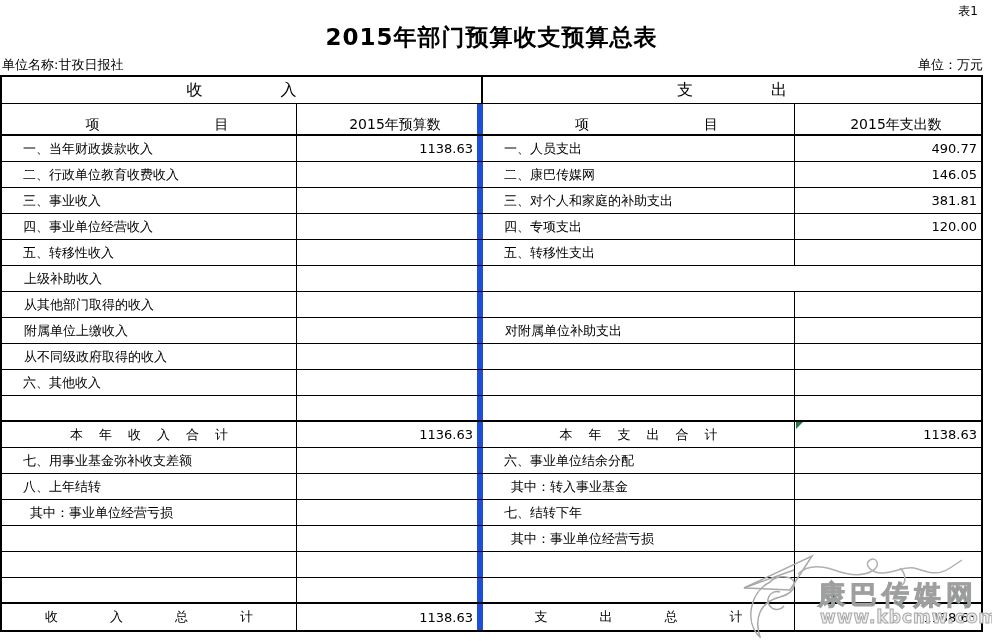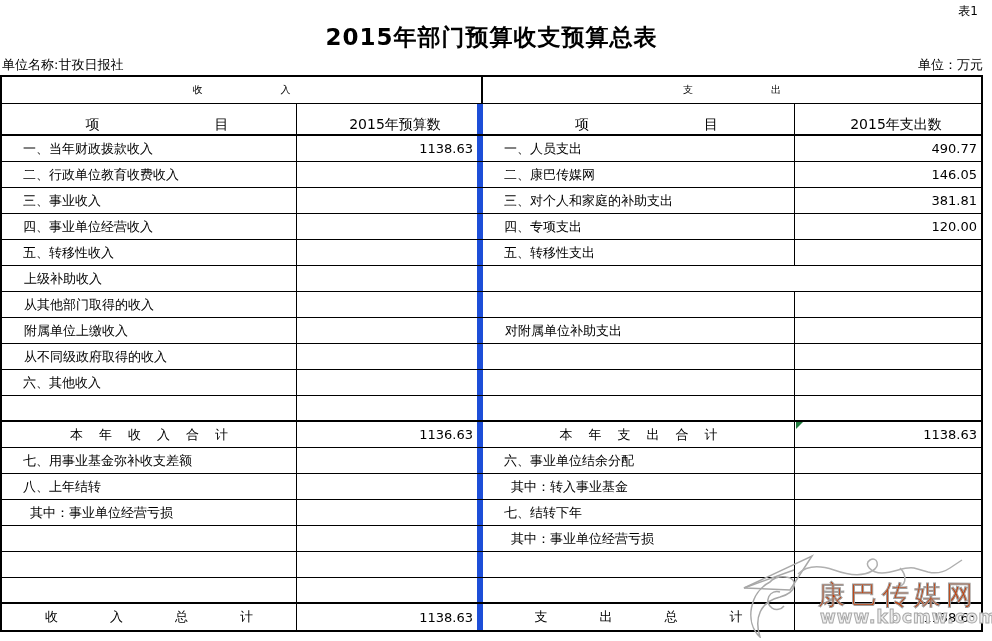--- a/index.html
+++ b/index.html
@@ -9,21 +9,21 @@
     font-family:"DejaVu Sans","Liberation Sans",sans-serif;
     overflow:hidden;
   }
   .tag { position:absolute; top:3px; right:14px; font-size:12px; }
   .title { position:absolute; top:22px; left:0; width:983px; text-align:center;
            font-size:23px; font-weight:bold; letter-spacing:1px; }
   .inforow { position:absolute; top:56px; left:2px; width:981px;
              display:flex; justify-content:space-between; font-size:13px; }
   .table { position:absolute; top:75px; left:0; width:983px; border:2px solid #000; background:transparent; }
   .hrow1 { display:flex; height:27px; border-bottom:1px solid #000; }
-  .hhalf { width:481px; border-right:2px solid #000; display:flex; align-items:center; justify-content:center; font-size:10px;font-family:Liberation Mono, monospace; }
+  .hhalf { width:481px; border-right:2px solid #000; display:flex; align-items:center; justify-content:center; font-size:16px;font-family:Liberation Mono, monospace; }
   .hhalf.rightside { flex:1; border-right:none; }
   .hrow2 { display:flex; height:32px; border-bottom:2px solid #000; }
   .hcell { display:flex; align-items:flex-end; justify-content:center; font-size:14px; overflow:hidden; white-space:nowrap;padding-left:16px; }
   .trow { display:flex; height:26px; border-bottom:1px solid #000; }
   .trow.thick { border-bottom-width:2px; }
   .trow:last-child { border-bottom:none; }
   .cell { display:flex; align-items:center; font-size:13px; overflow:hidden; white-space:nowrap; }
   .w-li { width:295px; border-right:1px solid #000; }
   .w-lv { width:186px; border-right:6px solid #1d4ed8; }
   .w-ri { width:312px; border-right:1px solid #000; }
@@ -36,22 +36,22 @@
   .sp-item  { letter-spacing:115px; margin-right:-115px; }
   .sp-total { letter-spacing:16px;  margin-right:-16px; }
   .sp-grand { letter-spacing:52px;  margin-right:-52px; }
   .val { justify-content:flex-end; padding-right:4px; position:relative; }
   .green-flag { position:absolute; top:0; left:1px; width:0; height:0;
                 border-top:7px solid #1f7a3d; border-right:7px solid transparent; }
   .watermark { position:absolute; left:738px; top:550px; width:250px; height:88px;
                z-index:5; pointer-events:none; }
   .wm-swirl { position:absolute; left:58px; top:4px; }
   .wm-logo  { position:absolute; left:0; top:0; }
-  .wm-name  { position:absolute; left:80px; top:27px; font-size:27px; font-weight:normal;
-              color:#c2410c; -webkit-text-stroke:1px #9f9f9f; letter-spacing:5px; white-space:nowrap; }
+  .wm-name  { position:absolute; left:80px; top:27px; font-size:27px; font-weight:bold;
+              color:#0f766e; -webkit-text-stroke:1px #9f9f9f; letter-spacing:5px; white-space:nowrap; }
   .wm-url   { position:absolute; left:82px; top:57px; font-size:17px; font-weight:bold;
               color:#ededed; -webkit-text-stroke:1px #a8a8a8; letter-spacing:1px; white-space:nowrap; }
 </style>
 </head>
 <body>
 
 <div class="tag">表1</div>
 <div class="title">2015年部门预算收支预算总表</div>
 <div class="inforow">
   <span>单位名称:甘孜日报社</span>

